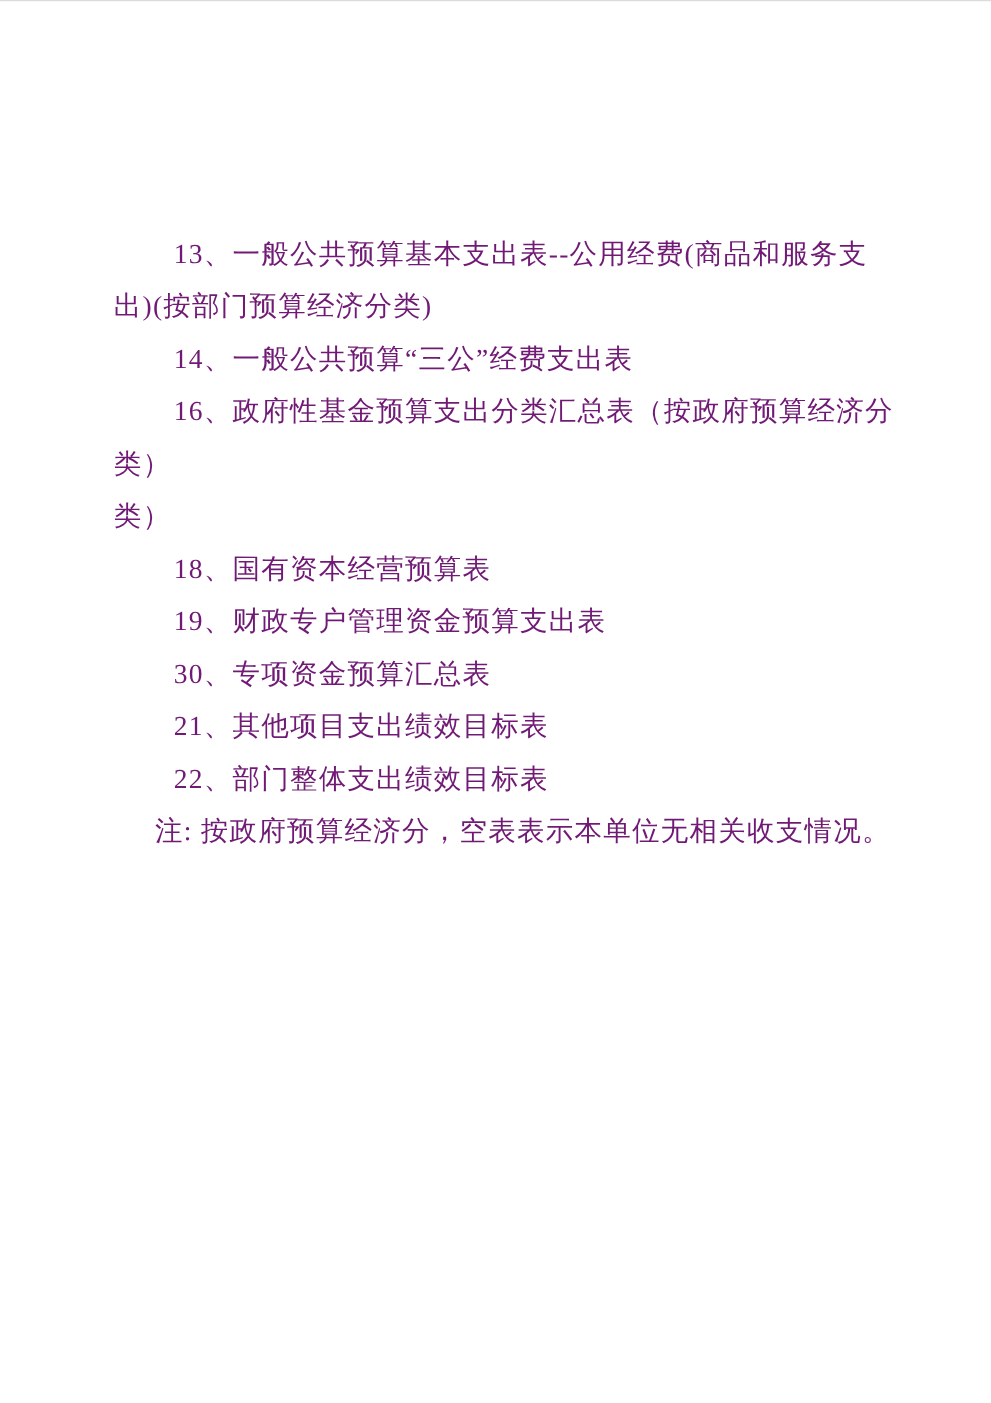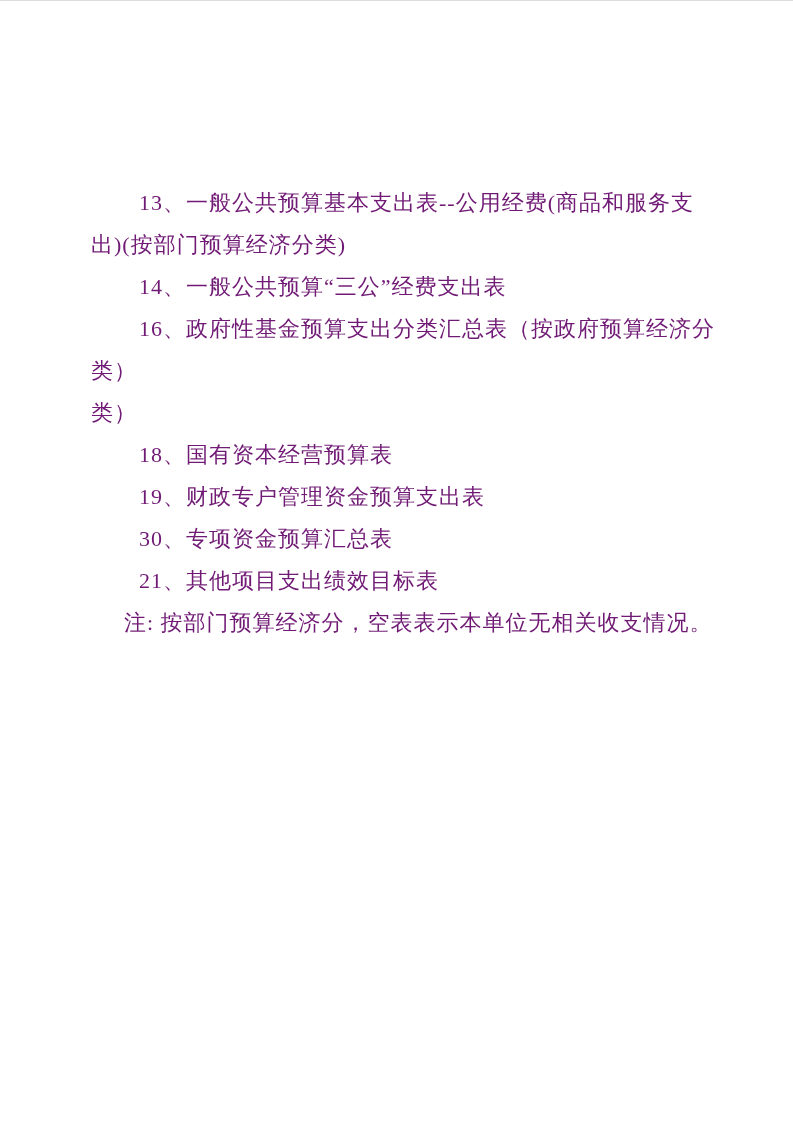--- a/index.html
+++ b/index.html
@@ -50,15 +50,16 @@
     <div class="line indent">13、一般公共预算基本支出表--公用经费(商品和服务支</div>
     <div class="line flush">出)(按部门预算经济分类)</div>
     <div class="line indent">14、一般公共预算“三公”经费支出表</div>
     <div class="line indent">16、政府性基金预算支出分类汇总表（按政府预算经济分</div>
     <div class="line flush">类）</div>
     <div class="line flush">类）</div>
     <div class="line indent">18、国有资本经营预算表</div>
     <div class="line indent">19、财政专户管理资金预算支出表</div>
     <div class="line indent">30、专项资金预算汇总表</div>
     <div class="line indent">21、其他项目支出绩效目标表</div>
-    <div class="line note">注: 按部门预算经济分，空表表示本单位无相关收支情况。</div>
+    <div class="line indent">22、部门整体支出绩效目标表</div>
+    <div class="line note">注: 按政府预算经济分，空表表示本单位无相关收支情况。</div>
   </div>
 </div>
 
 </body></html>

